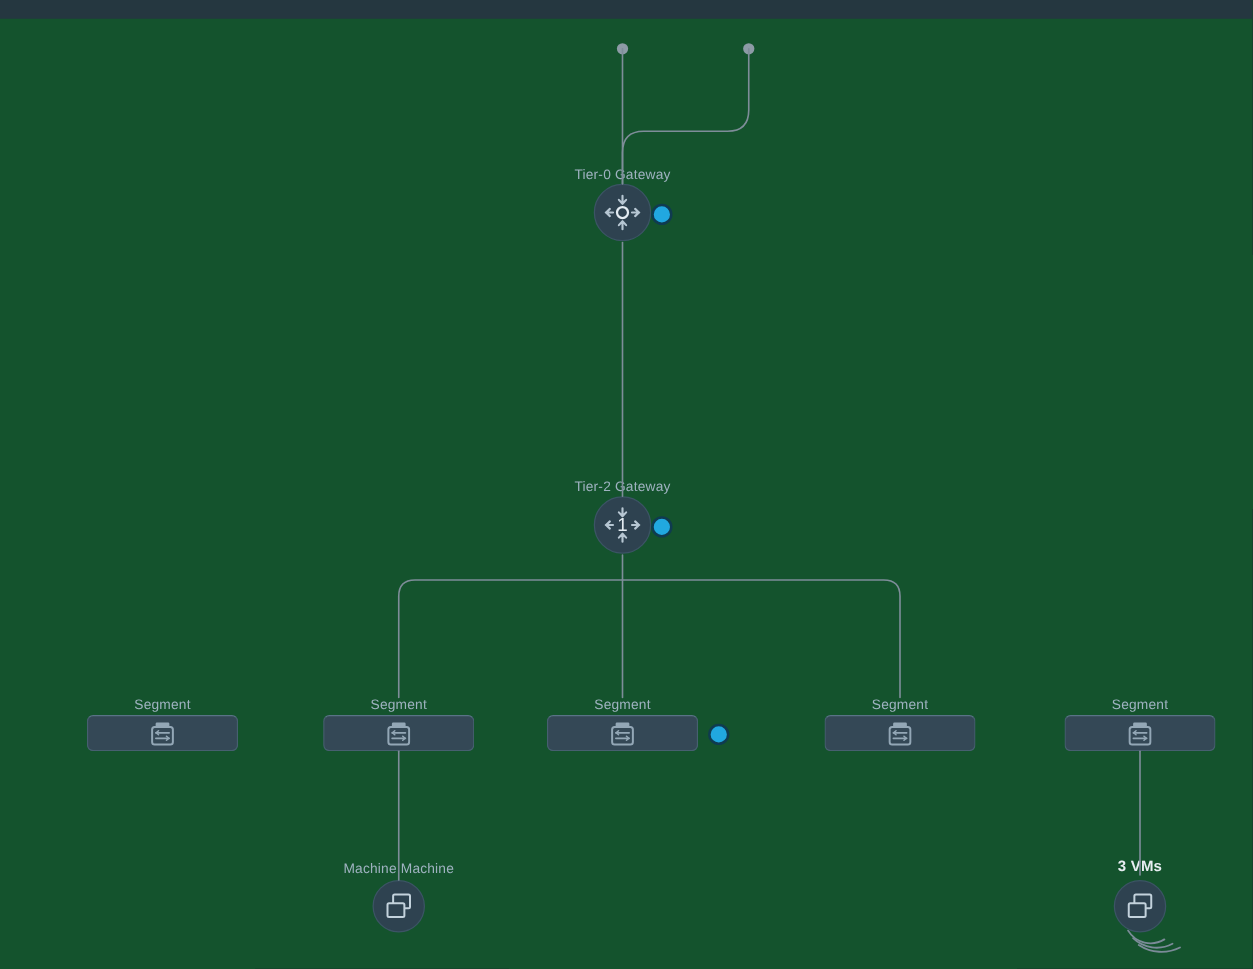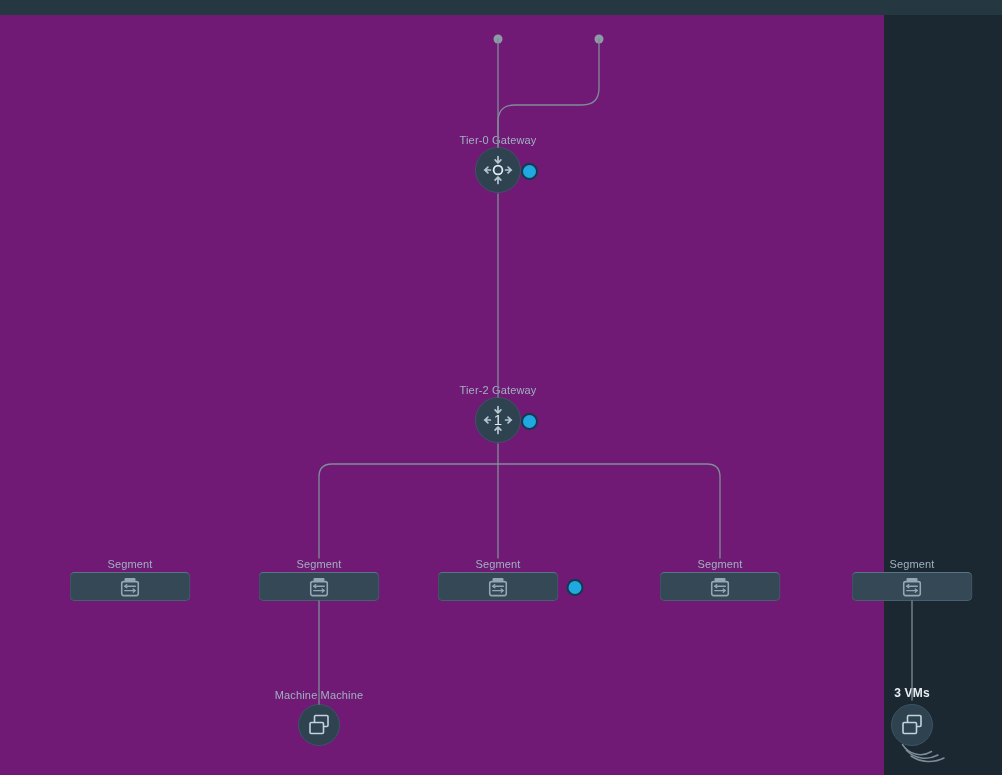--- a/index.html
+++ b/index.html
@@ -19,23 +19,23 @@
     position: absolute;
     left: 0; top: 0;
     width: 1002px;
     height: 15px;
     background: #253740;
     z-index: 5;
   }
   #canvas {
     position: absolute;
     left: 0; top: 0;
-    width: 884px;
+    width: 1002px;
     height: 775px;
-    background: #701a75;
+    background: #14532d;
   }
   #edges {
     position: absolute;
     left: 0; top: 0;
     width: 1002px;
     height: 775px;
     z-index: 1;
     pointer-events: none;
   }
   .node-label {

